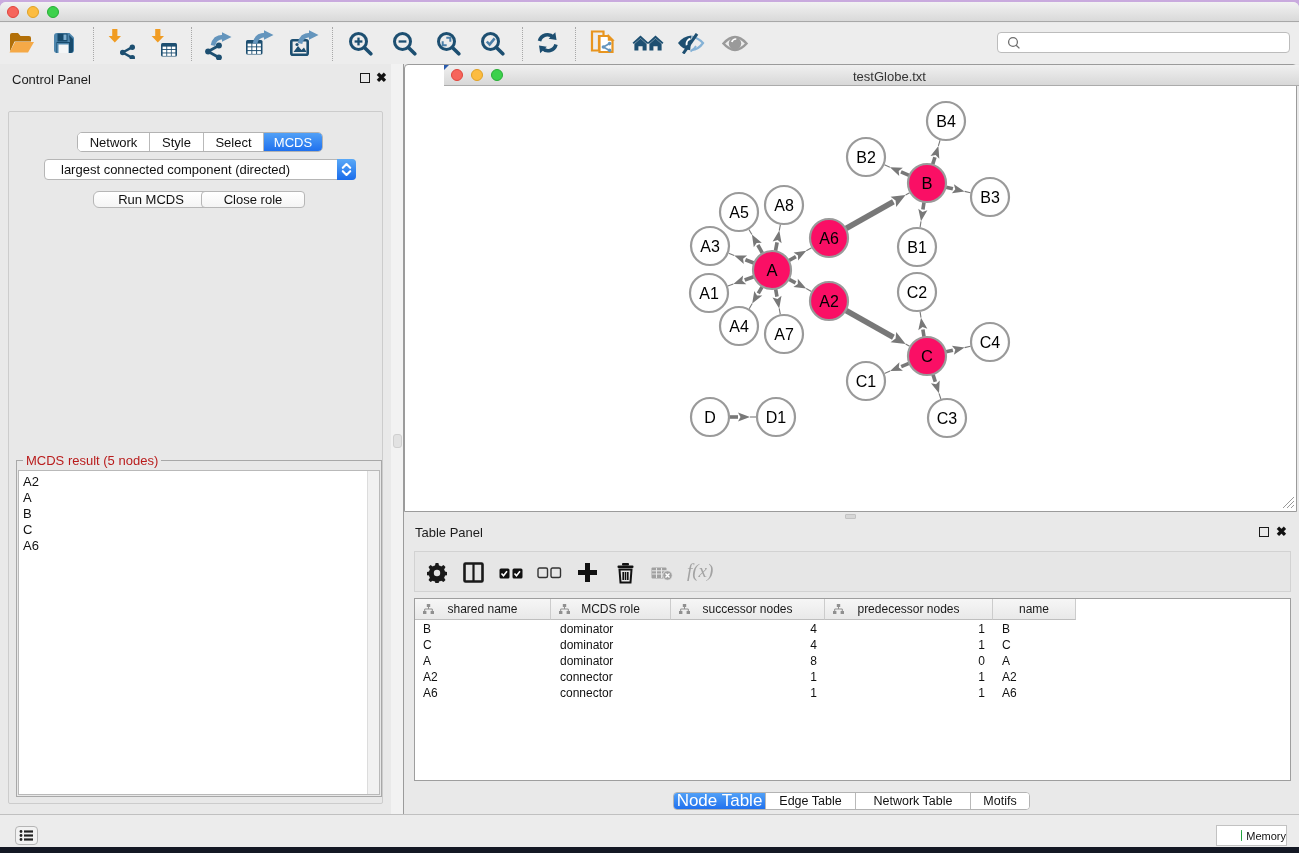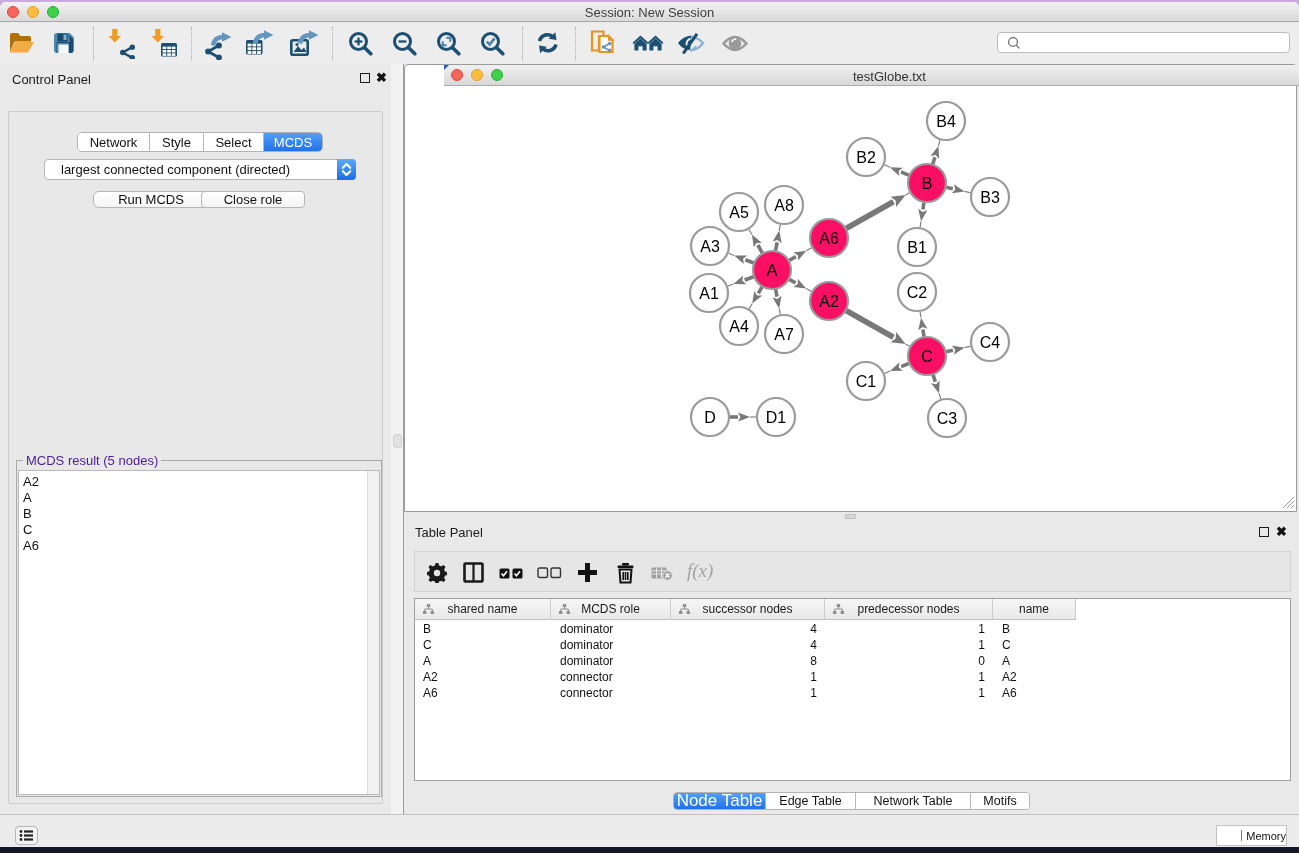--- a/index.html
+++ b/index.html
@@ -24,21 +24,21 @@
 .seg { position:absolute; display:flex; height:20px; border:1px solid #b3b3b3; border-radius:5px; background:#fff; overflow:hidden; }
 .seg > div { border-right:1px solid #b9b9b9; display:flex; align-items:center; justify-content:center; font-size:13px; color:#111; background:#fff; }
 .seg > div:last-child { border-right:none; }
 .seg > div.sel { background:linear-gradient(#51a0f6,#2071ee); color:#fff; }
 #cbox { position:absolute; left:8px; top:47px; width:375px; height:693px; background:#e8e8e8; border:1px solid #cccccc; border-radius:2px; }
 #optlabel { position:absolute; left:0; width:100%; top:73px; text-align:center; font-size:13px; color:#141414; }
 #combo { position:absolute; left:44px; top:95px; width:312px; height:21px; background:#fff; border:1px solid #b6b6b6; border-radius:4px; font-size:13px; color:#111; line-height:19px; padding-left:16px; }
 #combo .spin { position:absolute; right:-1px; top:-1px; width:19px; height:21px; border-radius:0 4px 4px 0; background:linear-gradient(#5aa9f7,#1a6ceb); }
 .btn { position:absolute; height:17px; background:linear-gradient(#ffffff,#f4f4f4); border:1px solid #b6b6b6; border-radius:4px; font-size:13px; color:#111; text-align:center; line-height:15px; }
 #grp { position:absolute; left:16px; top:396px; width:366px; height:337px; border:1px solid #a8a8a8; }
-#grplabel { position:absolute; left:6px; top:-8px; background:#e8e8e8; padding:0 3px; font-size:13px; color:#4c1d95; }
+#grplabel { position:absolute; left:6px; top:-8px; background:#e8e8e8; padding:0 3px; font-size:13px; color:#b91c1c; }
 #grplist { position:absolute; left:1px; top:9px; width:362px; height:325px; background:#fff; border:1px solid #b9b9b9; }
 #grplist .it { font-size:13px; color:#111; padding-left:4px; height:16px; line-height:16px; }
 #grpscroll { position:absolute; right:0px; top:0px; width:12px; height:323px; background:#f1f1f1; border-left:1px solid #dcdcdc; }
 
 #statusbar { position:absolute; left:0; top:814px; width:1299px; height:33px; background:#ececec; border-top:1px solid #c0c0c0; }
 #listbtn { position:absolute; left:15px; top:11px; width:23px; height:19px; border:1px solid #b5b5b5; border-radius:4px; background:#f2f2f2; }
 #membox { position:absolute; left:1216px; top:10px; width:71px; height:21px; background:#fff; border:1px solid #c2c2c2; display:flex; align-items:center;padding-left:15px; }
 #memdot { width:11px; height:11px; border-radius:50%; background:#1fa33c; margin-left:9px; }
 #membox span { font-size:11px; color:#111; margin-left:5px; }
 
@@ -55,21 +55,20 @@
 .trow { position:absolute; height:16px; font-size:12px; color:#111; line-height:16px; }
 </style>
 </head>
 <body>
 <div id="app"></div>
 <div id="deskbottom"></div>
 <div id="titlebar">
   <div class="tl" style="left:7px;background:#f6655c;border:1px solid #e0443c;"></div>
   <div class="tl" style="left:27px;background:#fcbc40;border:1px solid #e0a224;"></div>
   <div class="tl" style="left:47px;background:#3dd14c;border:1px solid #27ad35;"></div>
-  <div class="title">Session: New Session</div>
 </div>
 <div id="toolbar">
   <svg class="ticon" style="left:7px;top:8px" width="28" height="24" viewBox="0 0 28 24">
       <path d="M3 4 q0-2 2-2 h6 l2.5 3 h8.5 q2 0 2 2 v3.5 h-16.5 l-4.5 10 z" fill="#b26f08"></path>
       <path d="M8 11 h19 l-6 10.5 h-18.5 z" fill="#f5a947"></path>
     </svg>
   <svg class="ticon" style="left:52px;top:8px" width="24" height="24" viewBox="0 0 24 24">
       <path d="M2 5 q0-3 3-3 h12.5 l4.5 4.5 v12.5 q0 3-3 3 h-14 q-3 0-3-3 z" fill="#4e86ad"></path>
       <path d="M5.5 2.5 h10 v8 h-10 z" fill="#174a6c"></path>
       <rect x="11.5" y="3.5" width="3" height="5.5" fill="#7fb0d1"></rect>

